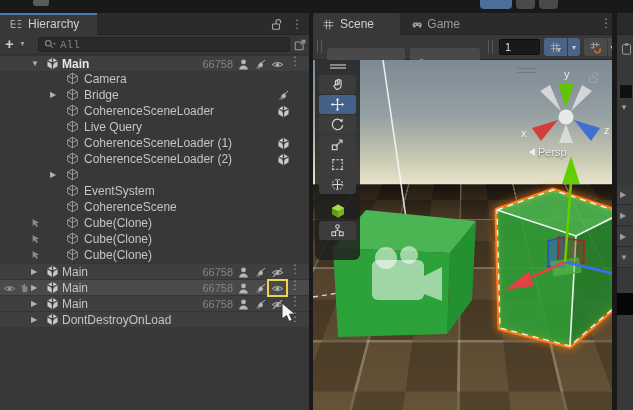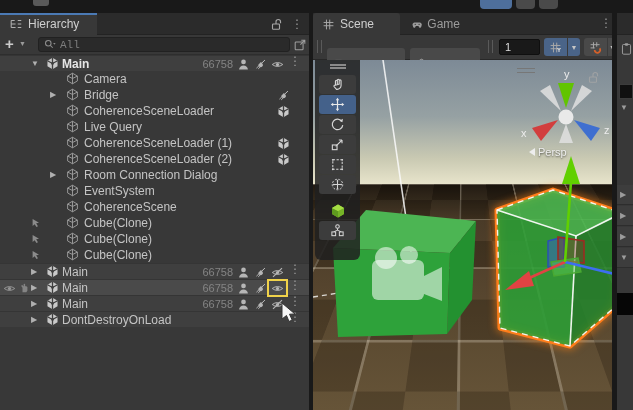--- a/index.html
+++ b/index.html
@@ -353,21 +353,20 @@
         <svg class="ric solo">
             <use href="#ic-scene"></use>
           </svg>
       </div>
 
       <div class="hrow r-child">
         <span class="fold">▶</span>
         <svg class="oicn">
             <use href="#ic-cube"></use>
           </svg>
-        <span class="lbl">Room Connection Dialog</span>
       </div>
 
       <div class="hrow r-child">
         <svg class="oicn">
             <use href="#ic-cube"></use>
           </svg>
         <span class="lbl">EventSystem</span>
       </div>
 
       <div class="hrow r-child">

